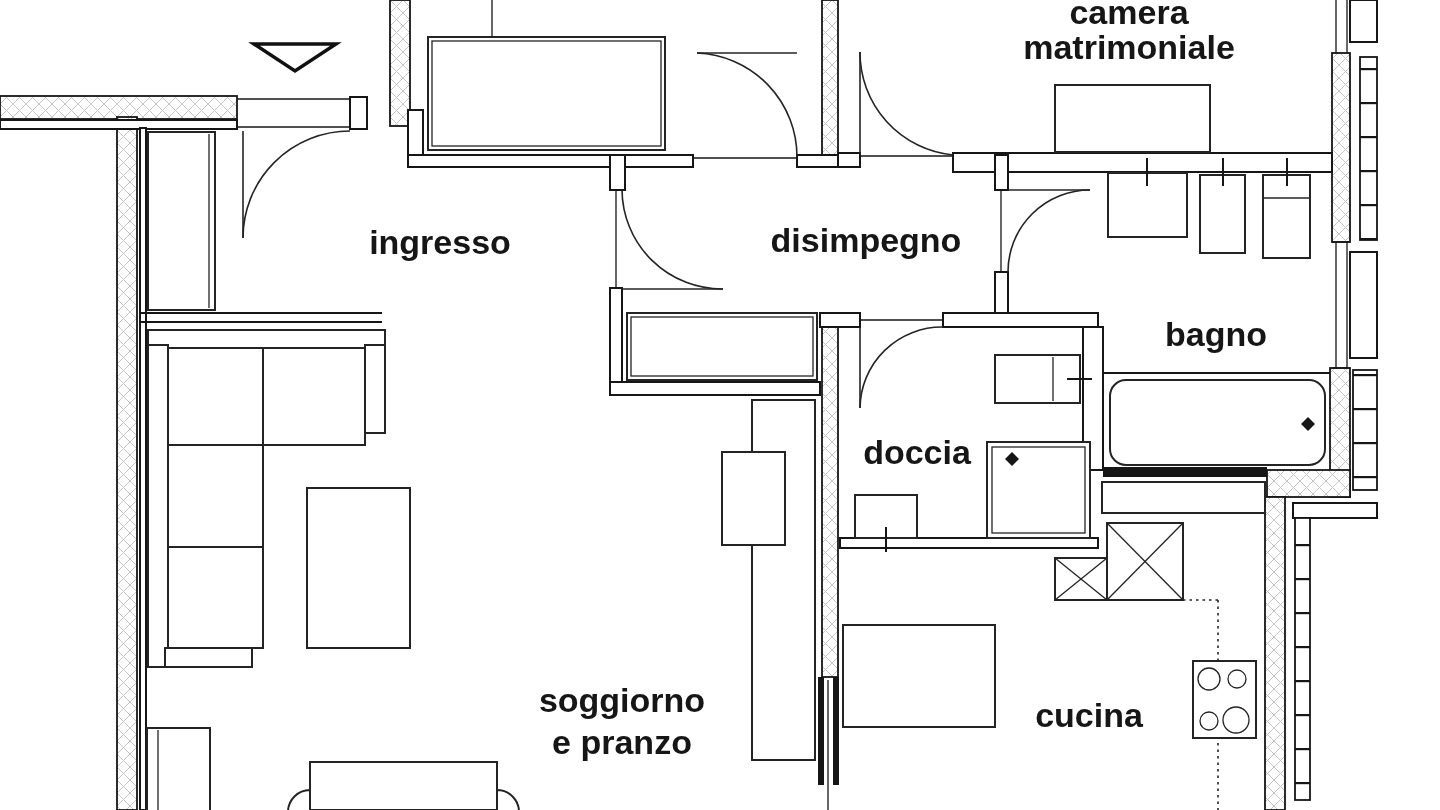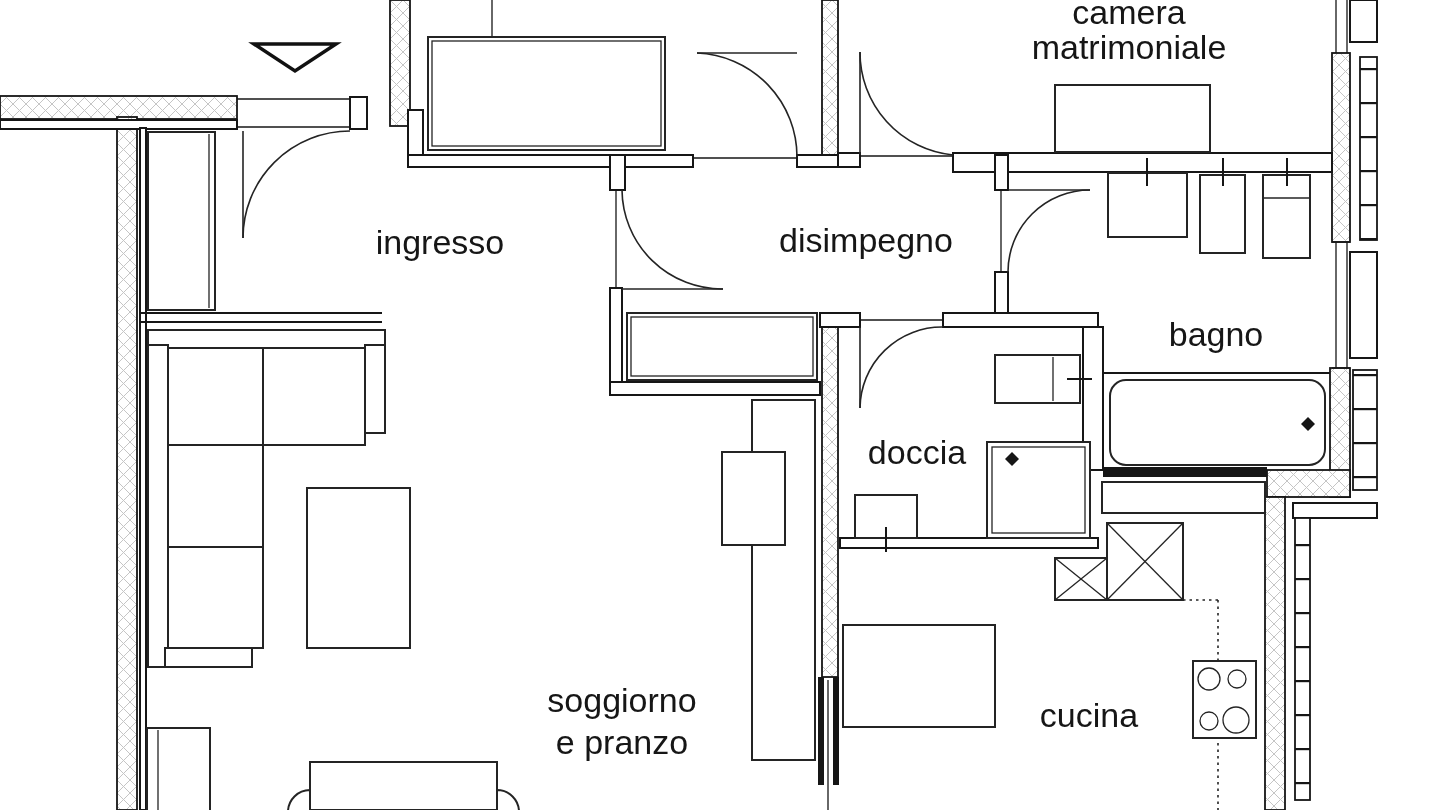--- a/index.html
+++ b/index.html
@@ -1,17 +1,17 @@
 <!DOCTYPE html>
 <html><head>
 <meta charset="utf-8">
 <style>
   html,body{margin:0;padding:0;background:#fff;}
   .stage{position:relative;width:1440px;height:810px;background:#ffffff;overflow:hidden;
-         font-family:"Liberation Sans", sans-serif;}
+         font-family:"Liberation Sans", sans-serif;font-weight:bold;}
   svg{display:block}
   .wall{fill:#ffffff;stroke:#161616;stroke-width:2;}
   .xwall{fill:url(#hatch);stroke:#161616;stroke-width:1.8;}
   .thin{stroke:#161616;stroke-width:1.3;fill:none;}
   .med{stroke:#161616;stroke-width:2;fill:none;}
   .furn{fill:#ffffff;stroke:#242424;stroke-width:2;}
   .furn-in{fill:none;stroke:#242424;stroke-width:1.3;}
   .arc{fill:none;stroke:#242424;stroke-width:1.6;}
   .solidwall{fill:#161616;stroke:none;}
   .rail{fill:url(#rungs);stroke:#161616;stroke-width:1.8;}

